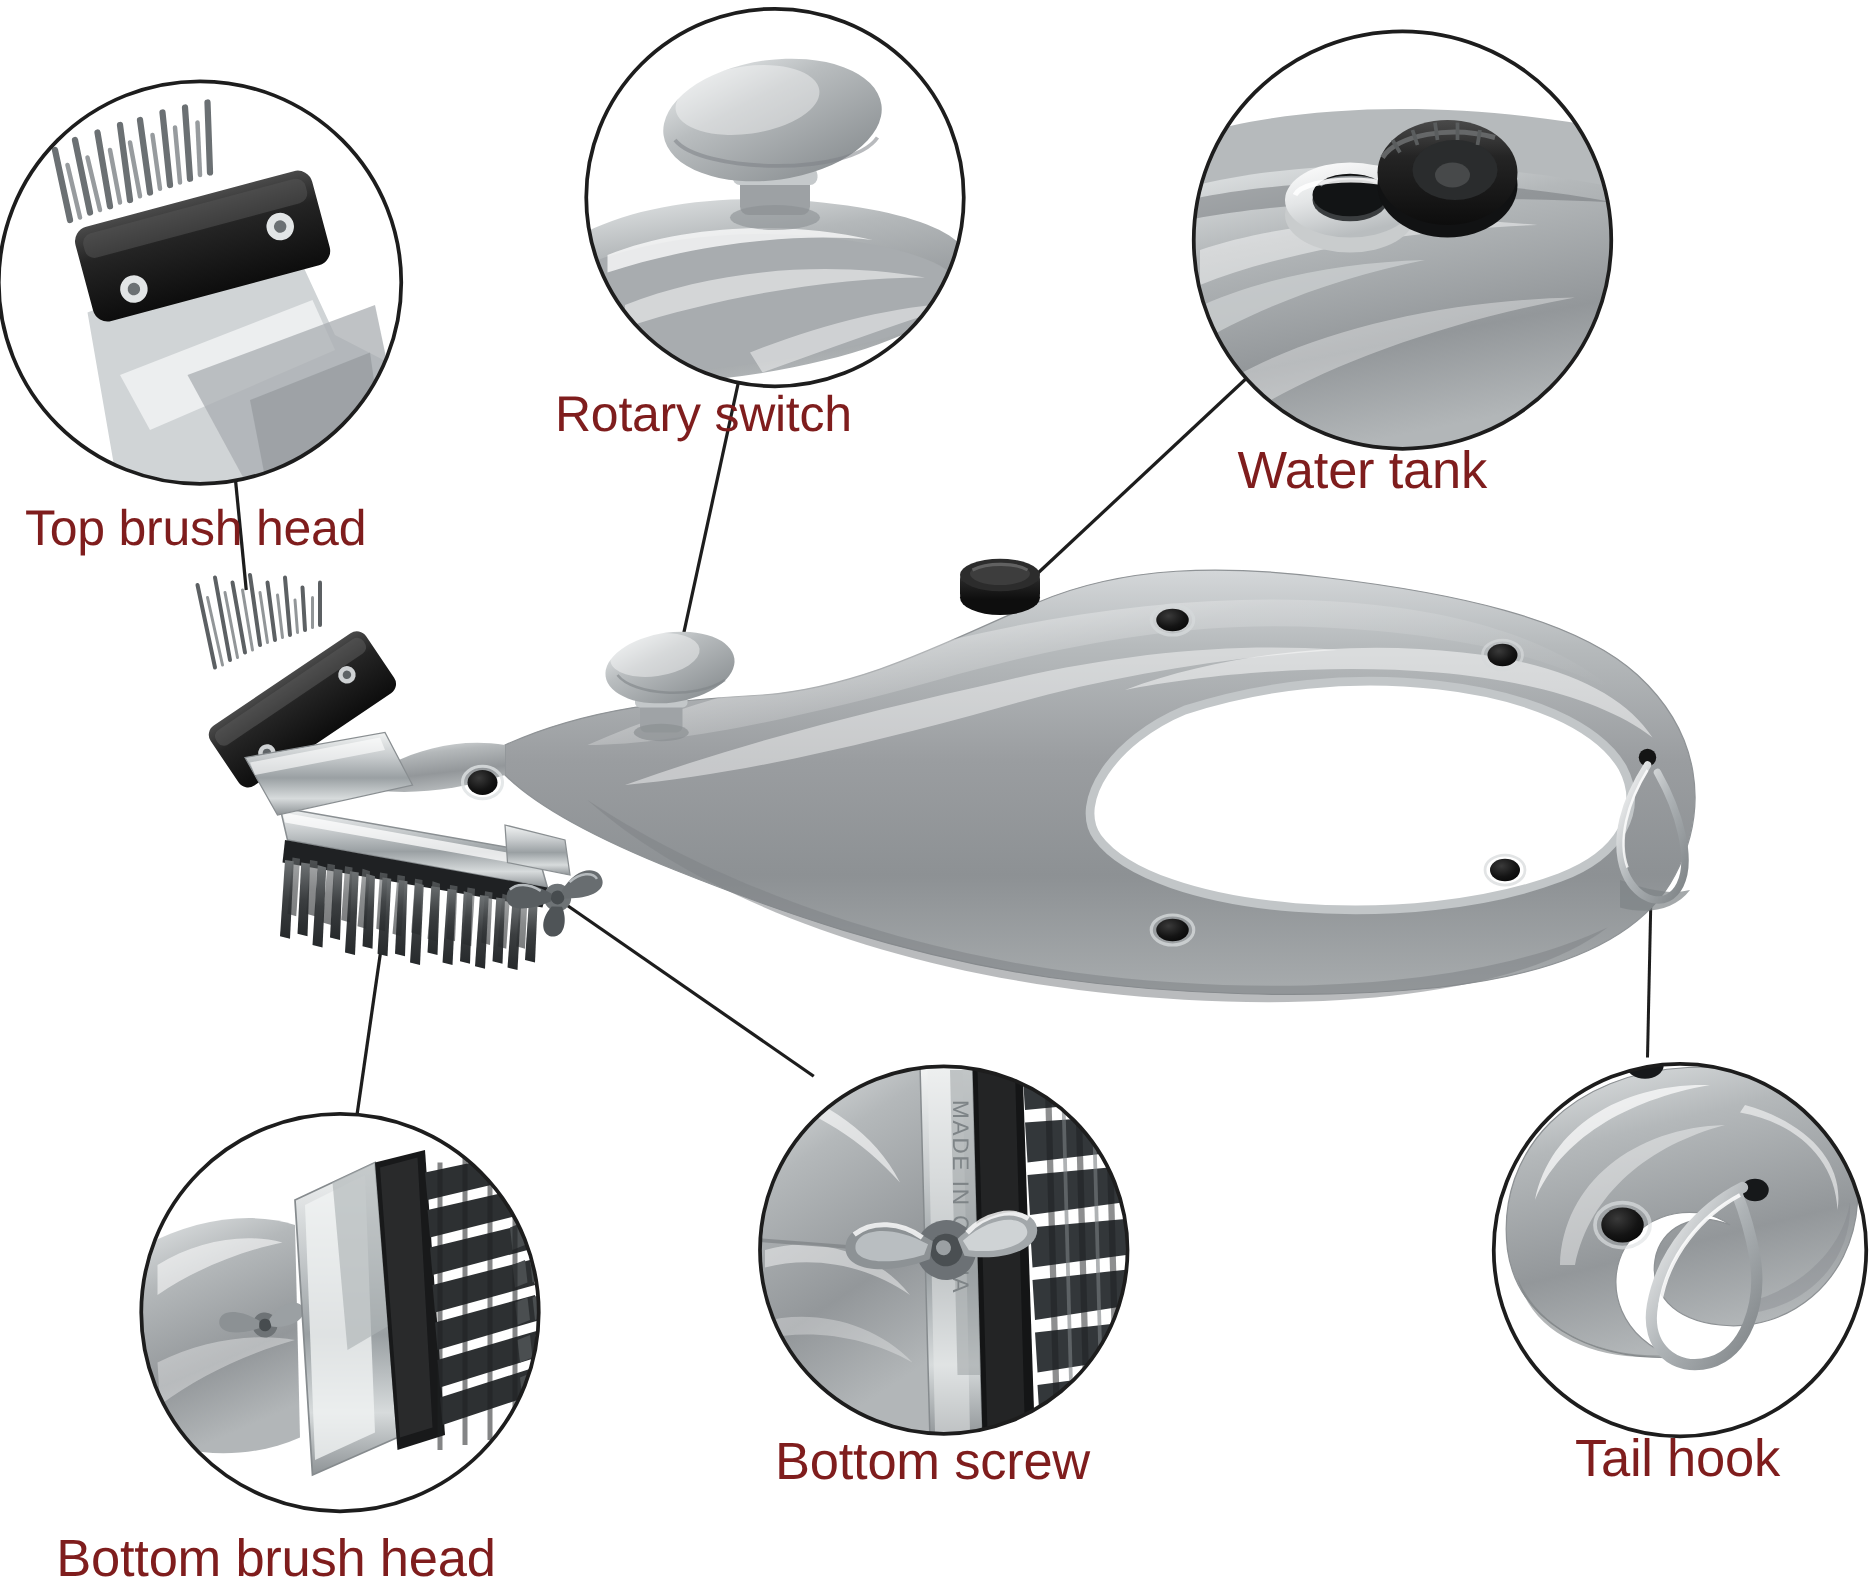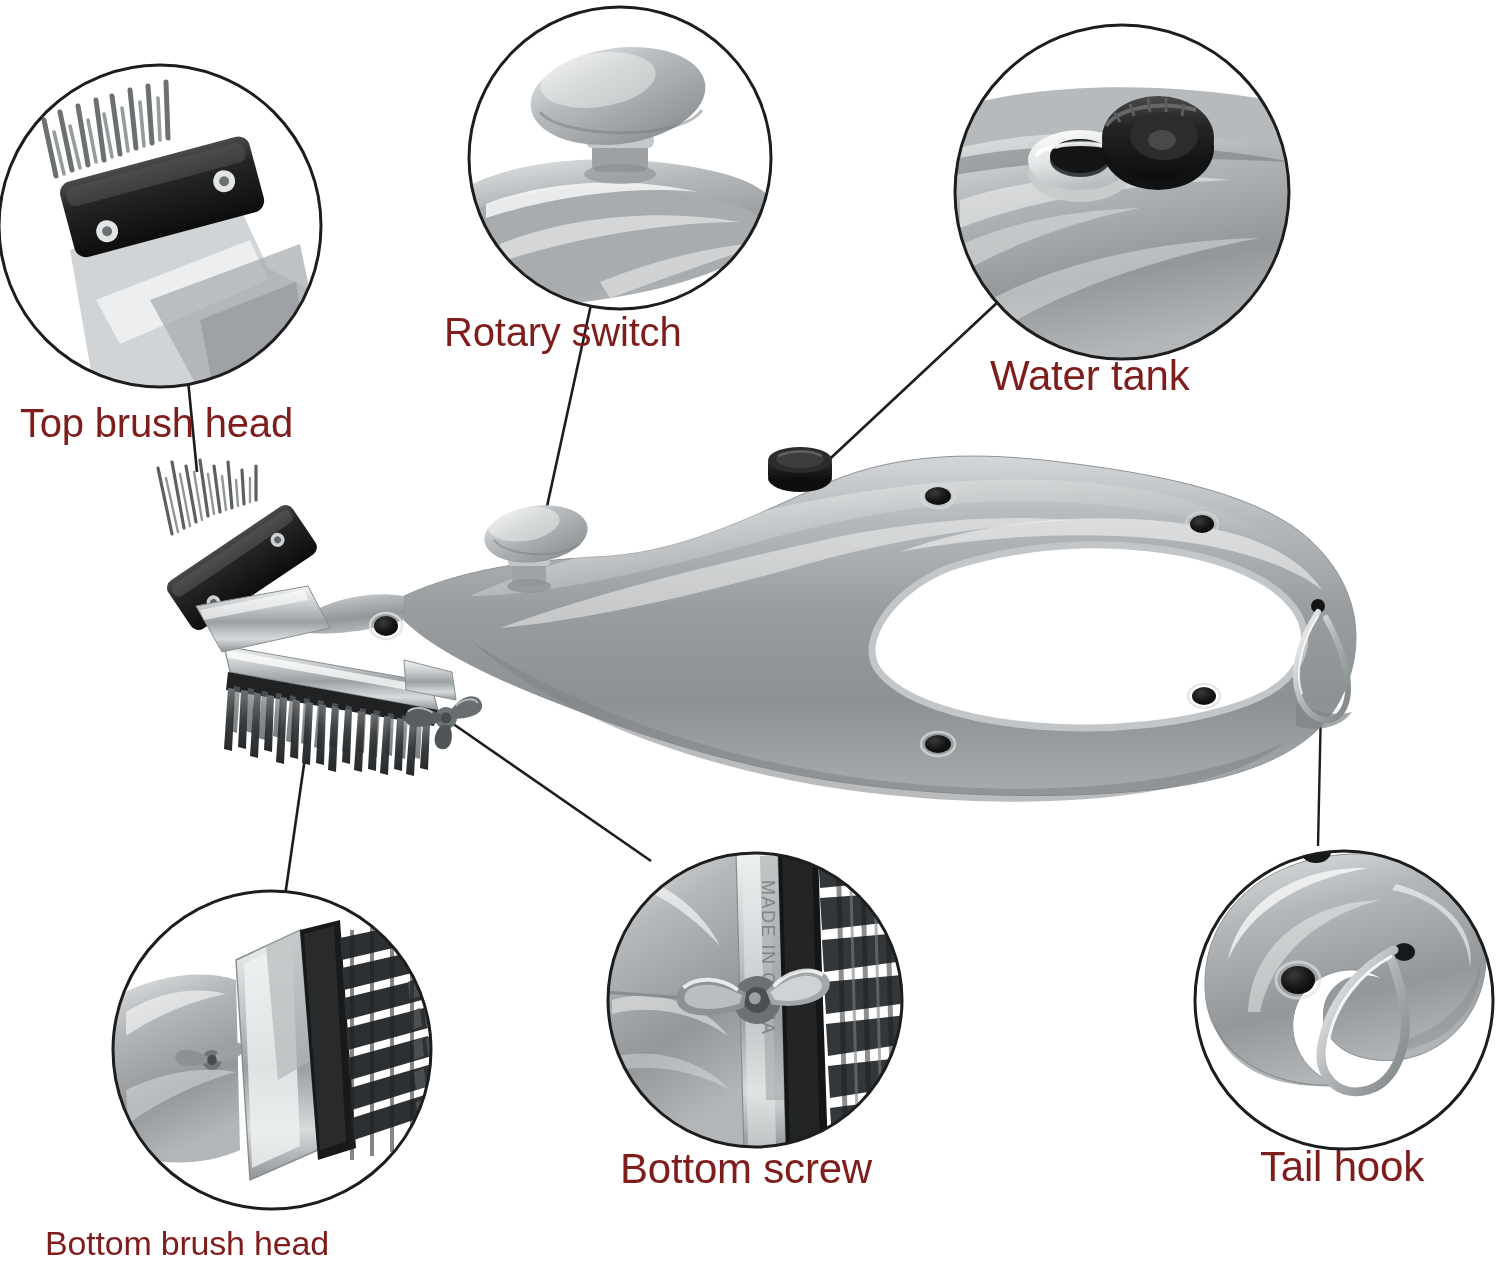--- a/index.html
+++ b/index.html
@@ -523,19 +523,19 @@
   </g>
   <circle cx="1344" cy="1000" r="149" fill="none" stroke="#1d1d1d" stroke-width="3"></circle>
 </svg>
 
 <div class="lbl" style="left:20px;top:383px;font-size:40px;margin-top:20px;">Top brush head</div>
 
 <div class="lbl" style="left:444px;top:312px;font-size:40px;">Rotary switch</div>
 
 <div class="lbl" style="left:990px;top:355px;font-size:42px;">Water tank</div>
 
-<div class="lbl" style="left:45px;top:1226px;font-size:34px;">Bottom brush head</div>
+<div class="lbl" style="left:45px;top:1226px;font-size:42px;">Bottom brush head</div>
 
 <div class="lbl" style="left:620px;top:1148px;font-size:42px;">Bottom screw</div>
 
 <div class="lbl" style="left:1260px;top:1146px;font-size:42px;text-align:right;">Tail hook</div>
 
 </div>
 
 </body></html>

